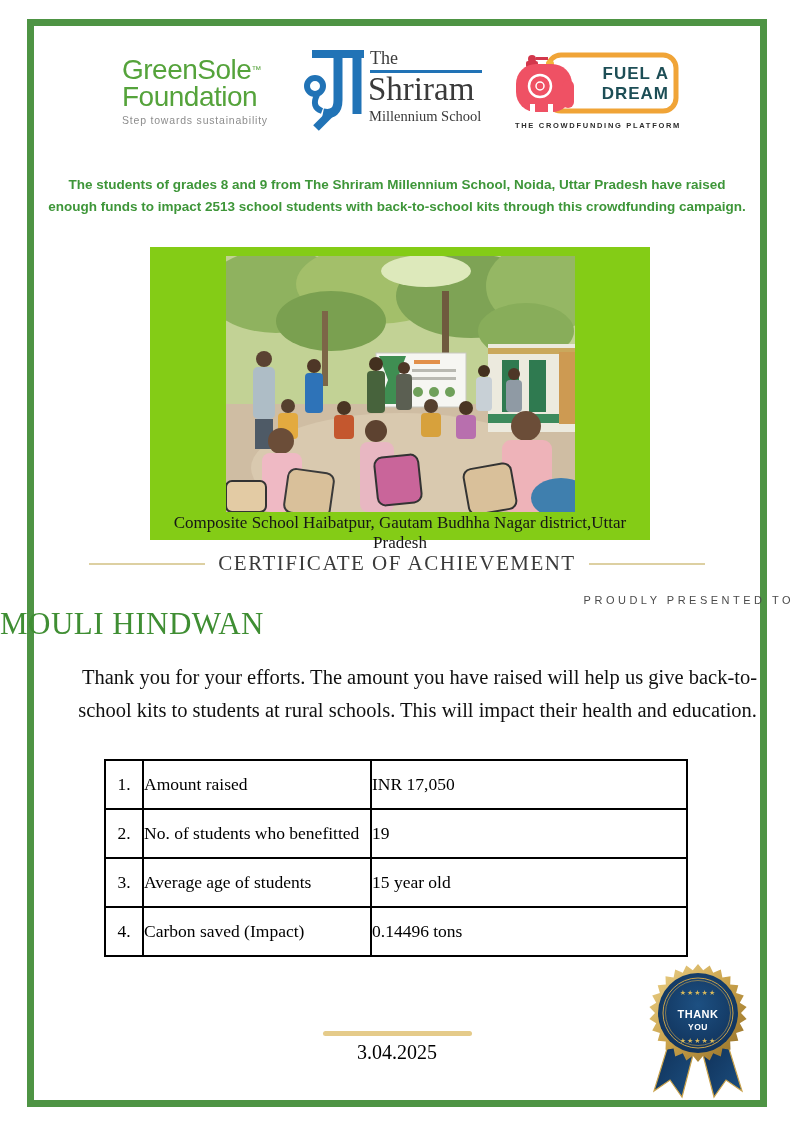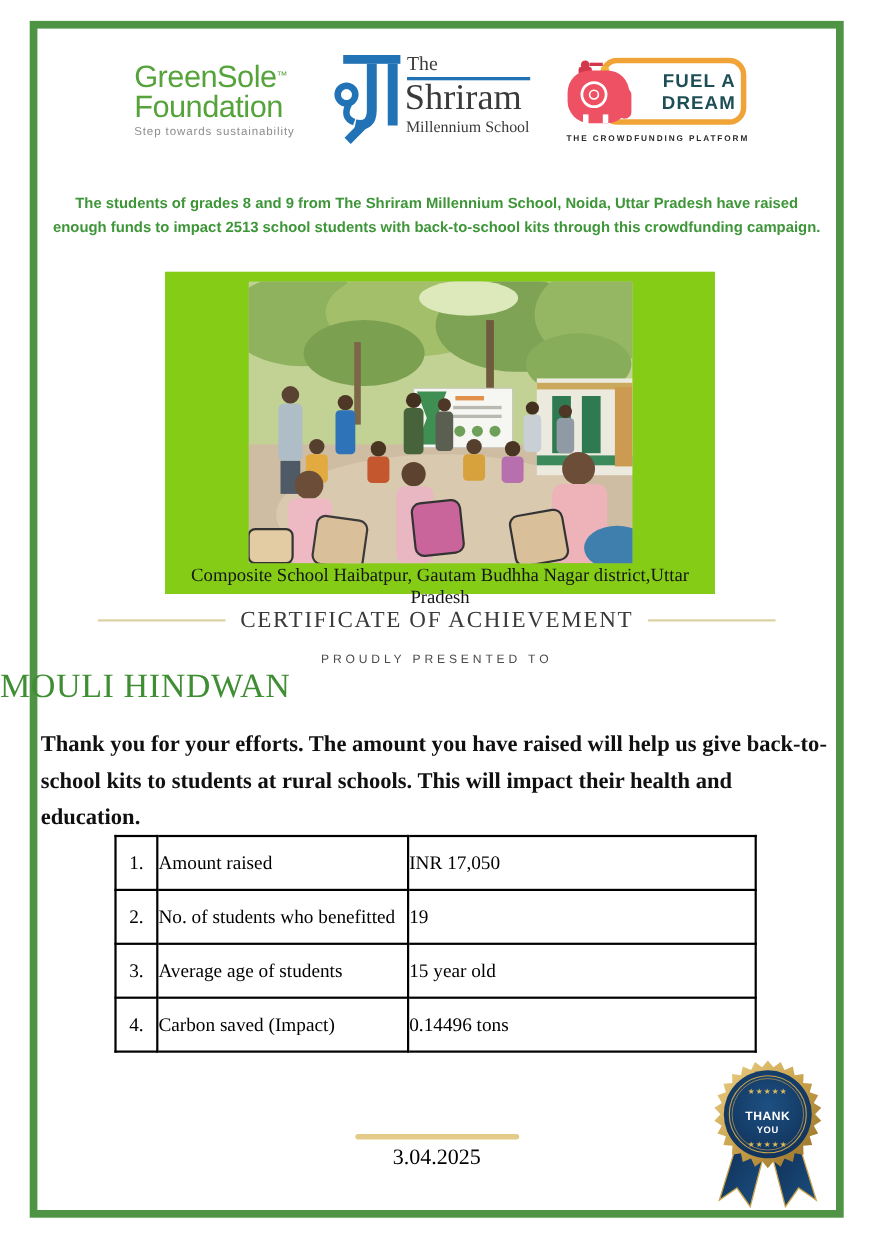--- a/index.html
+++ b/index.html
@@ -38,28 +38,28 @@
   .photo{position:absolute;left:76px;top:9px;width:349px;height:256px;}
   .caption{position:absolute;left:0;top:266px;width:100%;text-align:center;
            font-family:"Liberation Serif",serif;font-size:17px;color:#161616;}
 
   
   .cert-row{position:absolute;left:0;top:551px;width:794px;display:flex;
             align-items:center;justify-content:center;gap:13px;}
   .rule{width:116px;height:2px;background:#ddd0a2;}
   .cert-heading{font-family:"Liberation Serif",serif;font-size:21px;
                 letter-spacing:1.5px;color:#3a3a3a;}
-  .presented{position:absolute;left:0;top:594px;width:794px;text-align:center;
+  .presented{position:absolute;left:0;top:594px;width:794px;text-align:right;
              font-size:11px;letter-spacing:3.5px;color:#4b4b4b;}
   .recipient{position:absolute;left:0;top:606px;width:794px;text-align:left;
              font-family:"Liberation Serif",serif;font-size:31px;color:#3f8e33;
              letter-spacing:0.5px;}
-  .message{position:absolute;left:37px;top:661px;width:720px;text-align:left;
+  .message{position:absolute;left:37px;top:661px;width:720px;text-align:right;
            font-family:"Liberation Serif",serif;font-size:20.5px;color:#101010;
-           line-height:33px;font-weight:bold;}
+           line-height:33px;}
 
   
   .impact{position:absolute;left:104px;top:759px;border-collapse:collapse;
           table-layout:fixed;font-family:"Liberation Serif",serif;font-size:17.5px;color:#000;}
   .impact td{border:2px solid #000;height:47px;padding:0;}
   .td-num{width:36px;text-align:center;}
   .td-label{width:226px;padding-left:8px;}
   .td-value{width:314px;padding-left:17px;}
 
   

